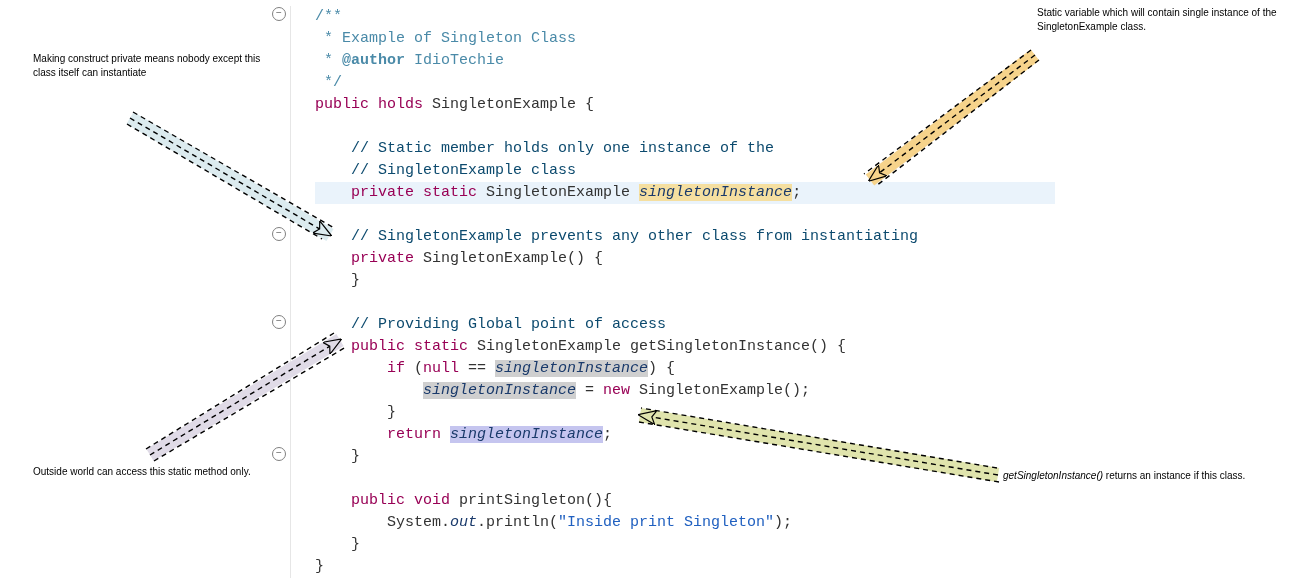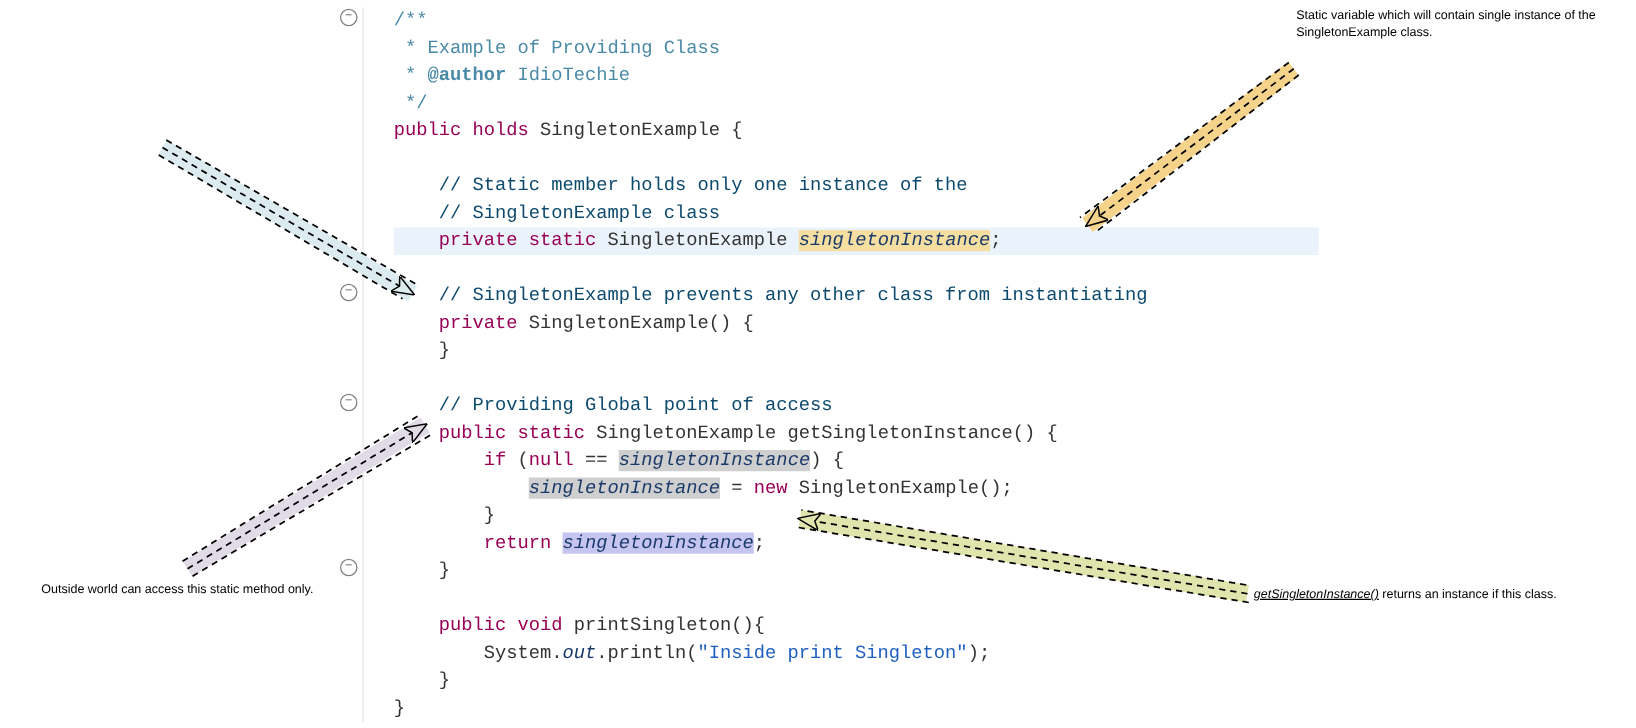--- a/index.html
+++ b/index.html
@@ -1,18 +1,18 @@
 <!DOCTYPE html>
 <html><head>
 <meta charset="utf-8">
 <style>
   html,body{margin:0;padding:0;background:#fff;font-family:Arial,Helvetica,sans-serif;}
   #wrap{position:relative;width:1309px;height:582px;}
   .anno{position:absolute;font-size:10px;line-height:1.35;color:#000;}
-  .anno .it{font-style:italic;text-decoration:underline;}
+  .anno .it{font-style:italic;}
   .code{position:absolute;left:290px;top:6px;width:740px;
         font-family:Consolas,"Courier New",monospace;font-size:15px;line-height:22px;
         color:#333;white-space:pre;border-left:1px solid #e6e6e6;padding-left:24px;}
   .fold{position:absolute;left:272px;width:12px;height:12px;border:1px solid #808080;
         border-radius:50%;background:#fff;font-size:10px;line-height:10px;text-align:center;
         color:#666;user-select:none;}
   .kw{color:#980055;font-weight:normal;}
   .jdoc{color:#4a8aa8;}
   .cmt{color:#0c4a6e;}
   .str{color:#2060c0;}
@@ -21,38 +21,39 @@
   .hl-yellow{background:#f5dfa0;}
   .hl-grey{background:#cfcfcf;}
   .hl-blue{background:#c5c5ef;}
   svg.arrows{position:absolute;left:0;top:0;width:1309px;height:582px;pointer-events:none;}
 </style>
 </head>
 <body>
 
 <div id="wrap">
 
+  <div class="anno" style="left:33px;top:52px;width:230px;">Making construct private means nobody except this class itself can instantiate</div>
 
   <div class="anno" style="left:33px;top:465px;width:230px;">
     <span>Outside world can access this static method only.</span><br>
   </div>
 
   <div class="anno" style="left:1037px;top:6px;width:260px;">Static variable which will contain single instance of the SingletonExample class.</div>
 
   <div class="anno" style="left:1003px;top:469px;width:300px;">
     <span class="it">getSingletonInstance()</span><span> returns an instance if this class.</span>
   </div>
 
   <div class="fold" style="top:7px;">−</div>
   <div class="fold" style="top:227px;">−</div>
   <div class="fold" style="top:315px;">−</div>
   <div class="fold" style="top:447px;">−</div>
 
   <div class="code"><span class="jdoc">/**</span>
-<span class="jdoc"> * Example of Providing Class</span>
+<span class="jdoc"> * Example of Singleton Class</span>
 <span class="jdoc"><span> * </span><b>@author</b><span> IdioTechie</span></span>
 <span class="jdoc"> */</span>
 <span><span class="kw">public</span> <span class="kw">holds</span><span> SingletonExample {</span></span>
 
 <span class="cmt">    // Static member holds only one instance of the</span>
 <span class="cmt">    // SingletonExample class</span>
 <span class="hl-line">    <span class="kw">private</span> <span class="kw">static</span><span> SingletonExample </span><span class="escfield hl-yellow">singletonInstance</span><span>;</span></span>
 
 <span class="cmt">    // SingletonExample prevents any other class from instantiating</span>
 <span>    <span class="kw">private</span><span> SingletonExample() {</span></span>

